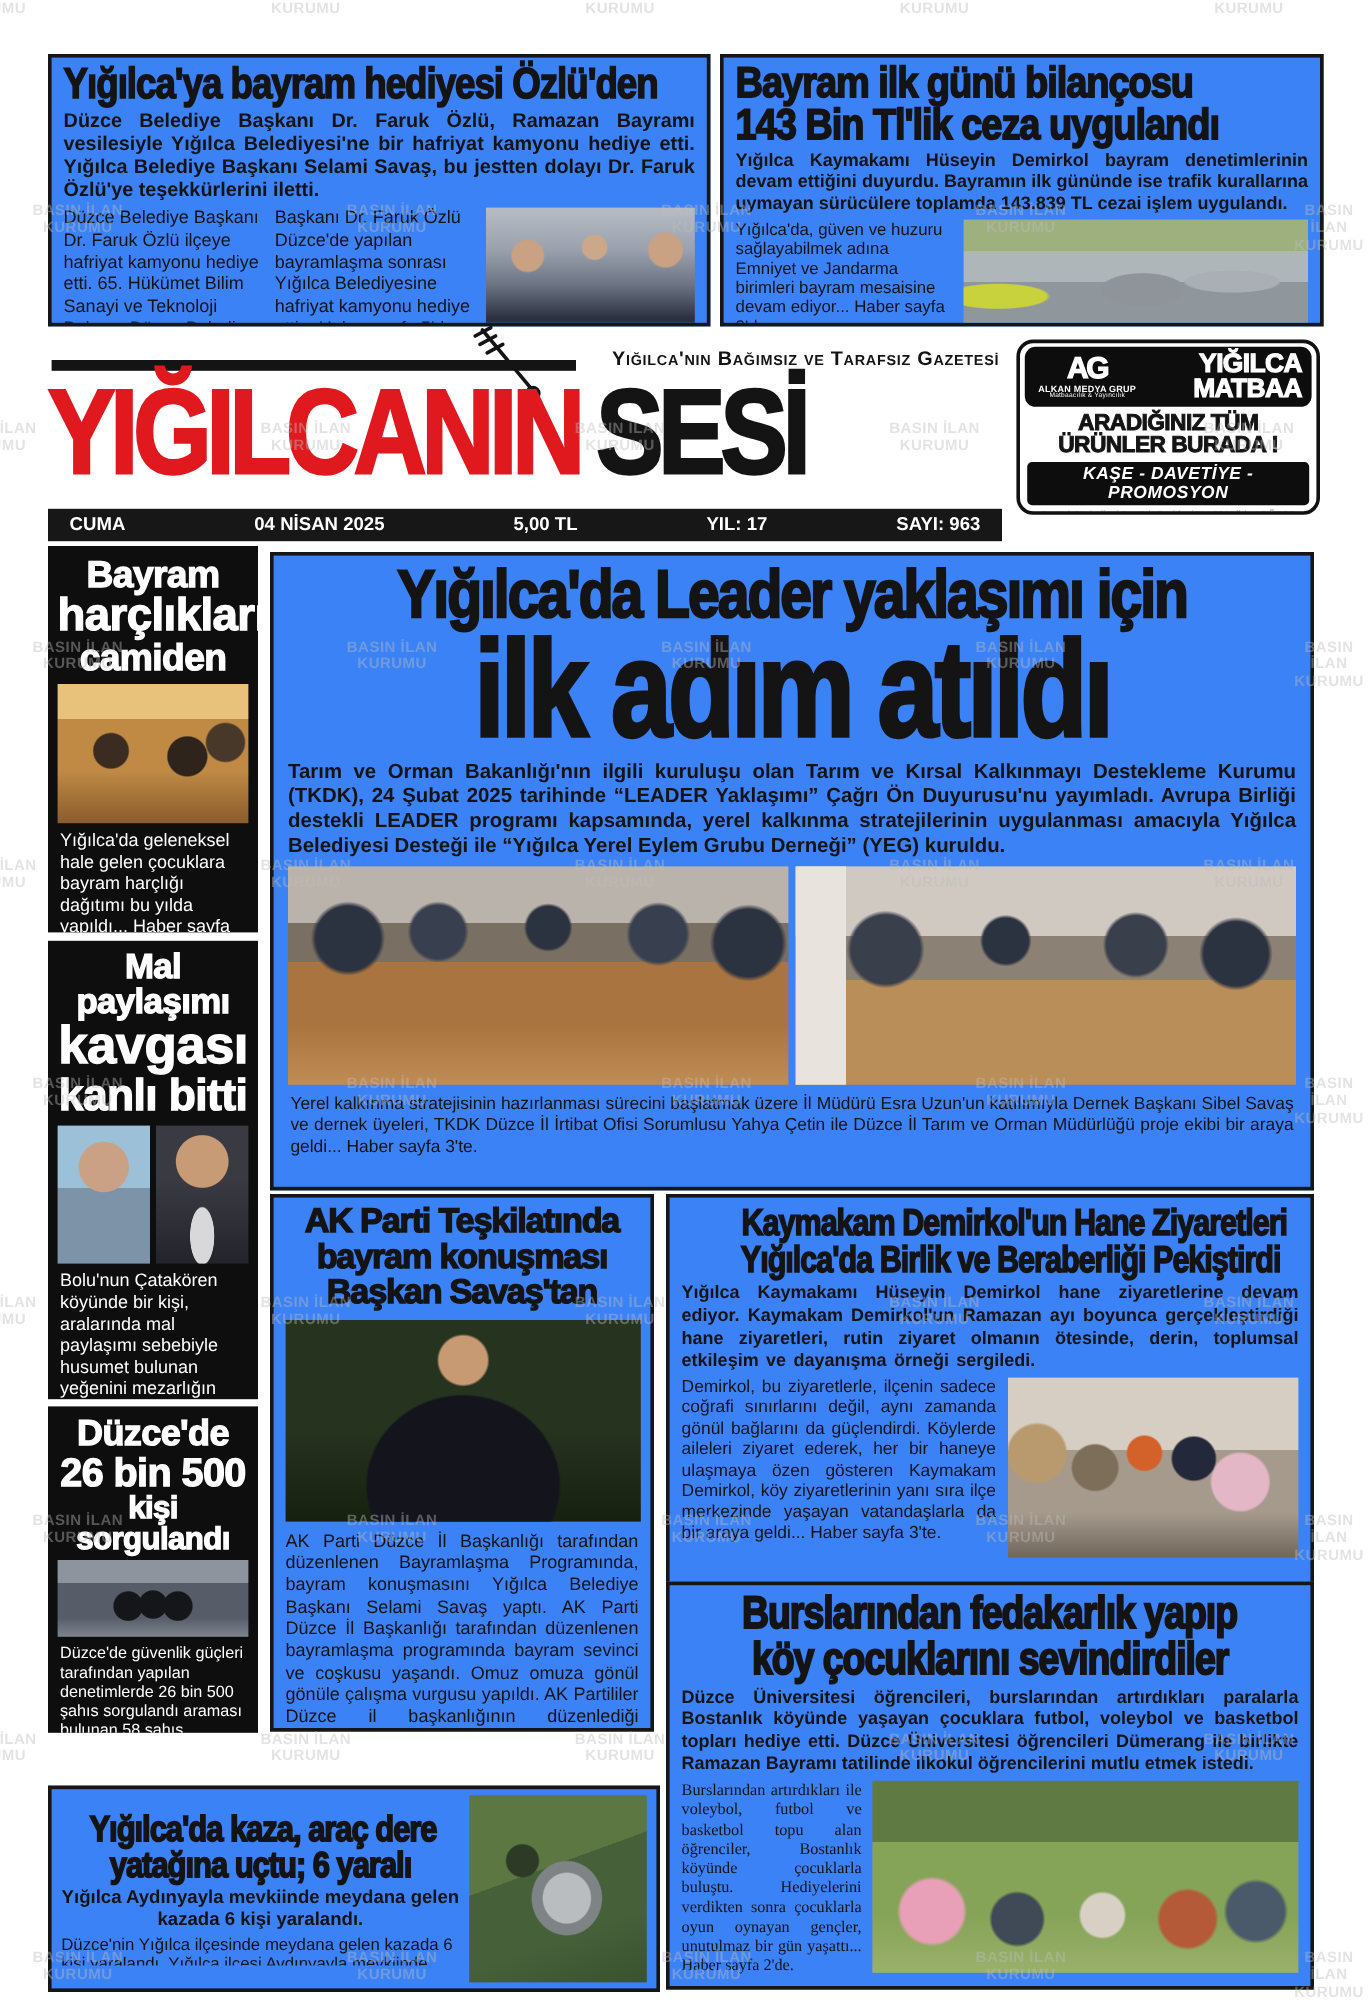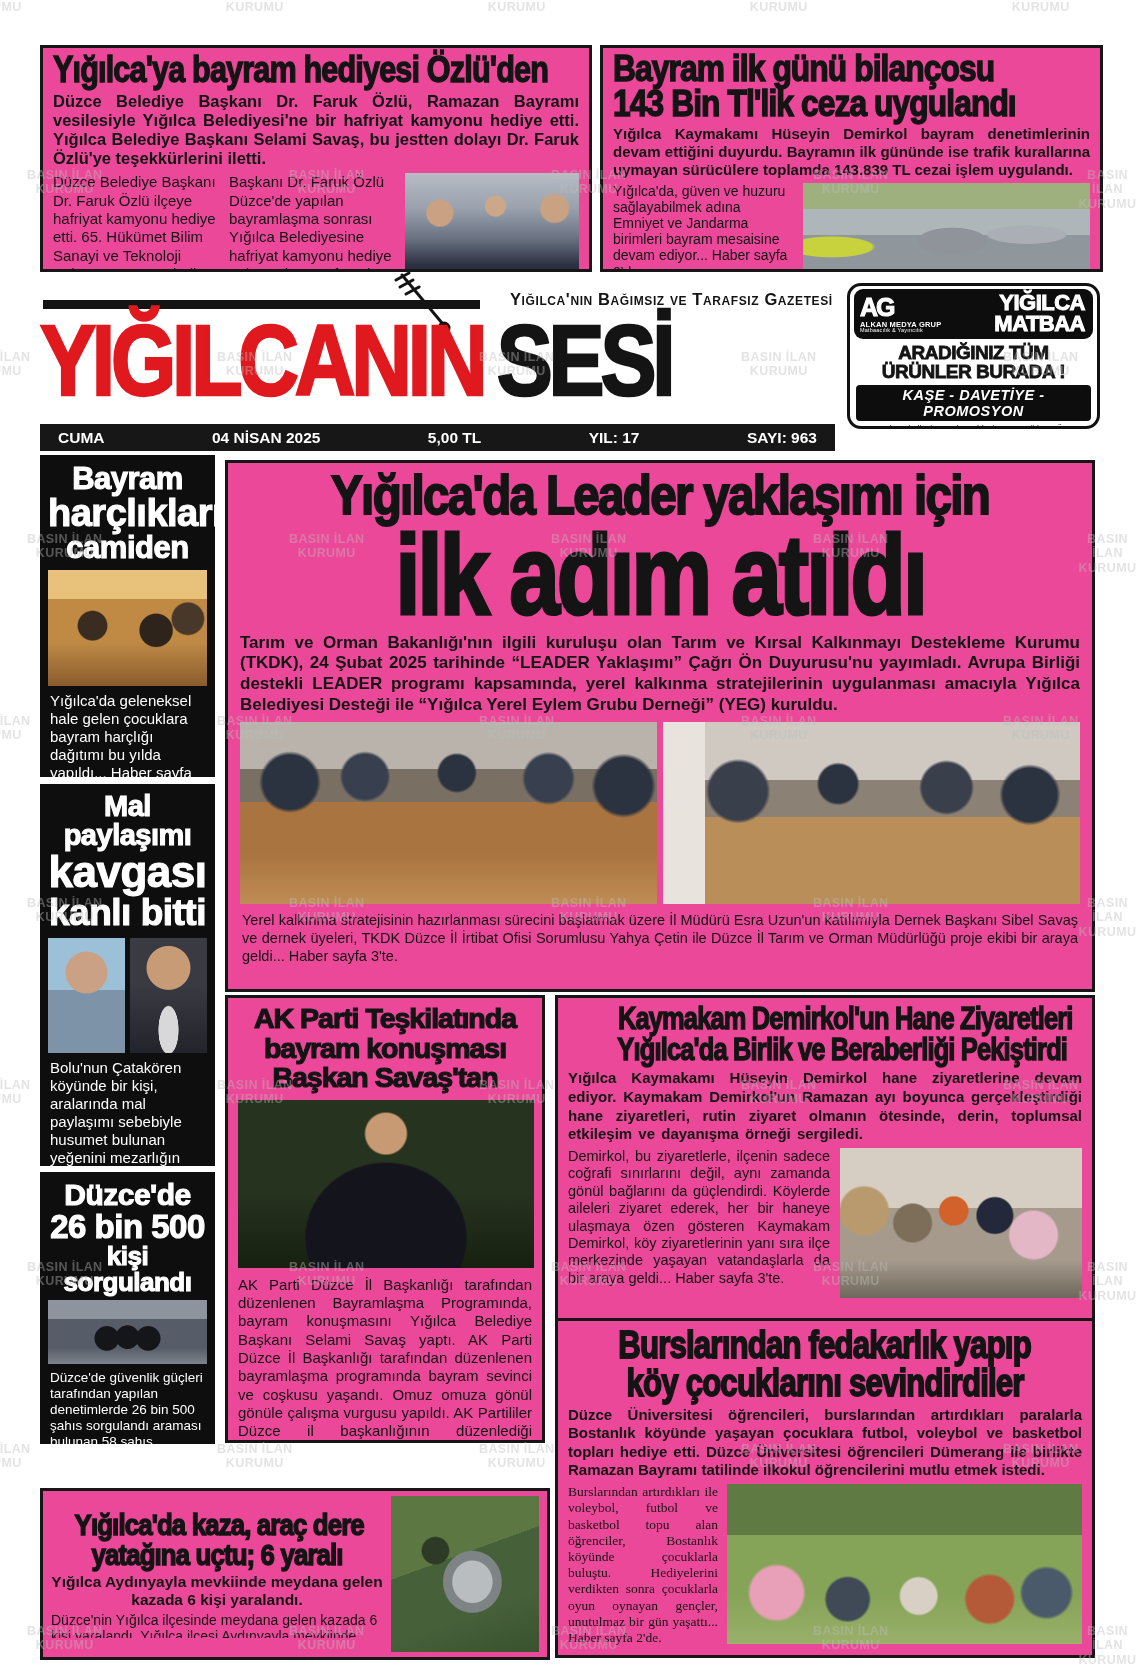--- a/index.html
+++ b/index.html
@@ -1,20 +1,20 @@
 <!DOCTYPE html>
 <html lang="tr"><head>
 <meta charset="utf-8">
 <style>
   html,body{margin:0;padding:0;background:#ffffff;}
   *{box-sizing:border-box;}
   .page{position:relative;width:1140px;height:1677px;background:#fff;overflow:hidden;
         color:#141414;font-family:"Liberation Sans",sans-serif;}
   
-  .box{position:absolute;background:#ec4899;border:3px solid #161616;overflow:hidden;}
+  .box{position:absolute;background:#3b82f6;border:3px solid #161616;overflow:hidden;}
   .blackbox{position:absolute;background:#0e0e0e;color:#fff;overflow:hidden;padding:8px 8px;}
   .photo{position:relative;flex:none;}
   .jus{text-align:justify;}
   .cx{display:inline-block;white-space:nowrap;}
   
   .wm{position:absolute;z-index:60;pointer-events:none;color:#bdbdbd;opacity:.42;
       font-weight:700;font-size:12.5px;line-height:1.15;text-align:center;white-space:pre-line;letter-spacing:.4px;}
   
   #a-ozlu{left:40px;top:45px;width:552px;height:227px;padding:3px 10px;}
   #a-ozlu h1{margin:0;font-size:36px;line-height:1.08;}
@@ -53,21 +53,21 @@
   .t-red{color:#e0191f;}
   .t-black{color:#141414;margin-left:16px;}
   .datebar{position:absolute;left:0;top:141px;width:795px;height:27px;background:#171717;color:#fff;
            display:flex;align-items:center;justify-content:space-between;padding:0 18px;
            font-weight:700;font-size:15.5px;}
   
   .matbaa{position:absolute;left:807px;top:0;width:253px;height:146px;border:3px solid #111;
           border-radius:14px;background:#fff;padding:3px 4px;overflow:hidden;}
   .m-top{background:#0d0d0d;border-radius:9px;height:50px;display:flex;align-items:center;
          color:#fff;padding:2px 8px 2px 6px;}
-  .m-logo{width:92px;line-height:1;}
+  .m-logo{width:92px;text-align:center;line-height:1;}
   .m-mono{font-size:25px;font-weight:700;letter-spacing:-2px;-webkit-text-stroke:1px #fff;}
   .m-name{font-size:7.5px;font-weight:700;letter-spacing:.2px;margin-top:1px;}
   .m-sub{font-size:5.5px;letter-spacing:.2px;}
   .m-brand{flex:1;text-align:right;font-weight:700;font-size:22px;line-height:.95;
            -webkit-text-stroke:1px #fff;letter-spacing:-.5px;}
   .m-slogan{font-weight:700;font-size:19px;line-height:1.0;text-align:center;margin-top:4px;
             -webkit-text-stroke:.8px #141414;letter-spacing:-.5px;}
   .m-serv{background:#0d0d0d;color:#fff;border-radius:4px;margin:4px 2px 3px;text-align:center;
           font-style:italic;font-weight:700;font-size:14.5px;padding:2px 0;letter-spacing:.5px;}
   .m-addr{font-size:8.5px;line-height:1.3;text-align:center;margin:0;}

